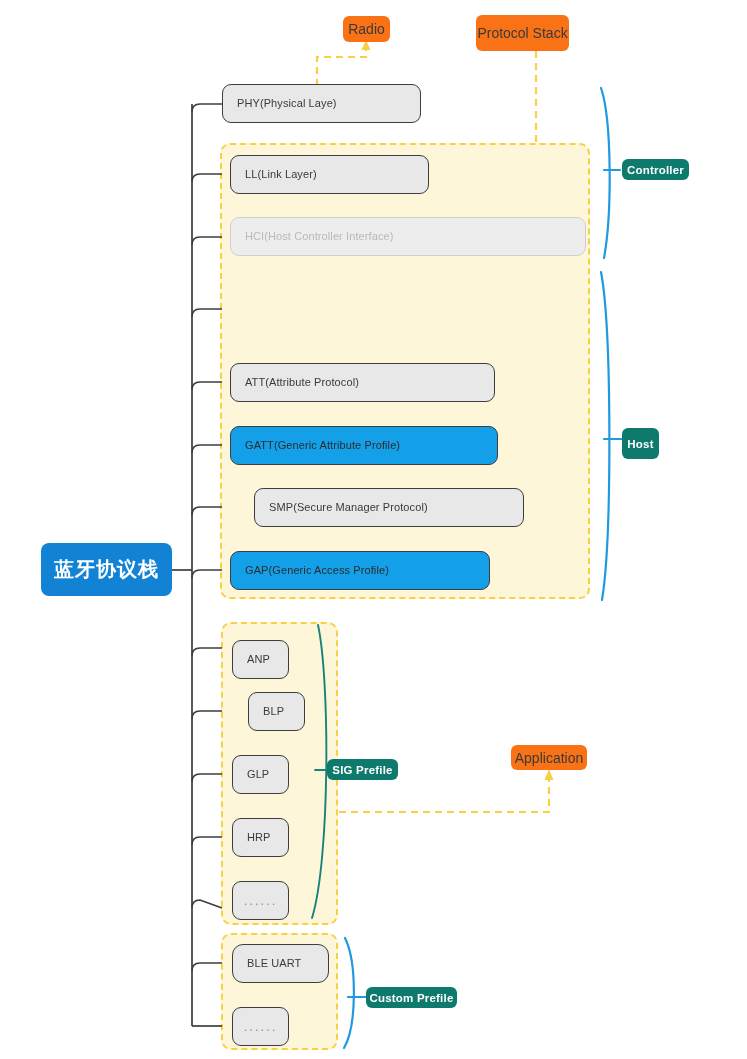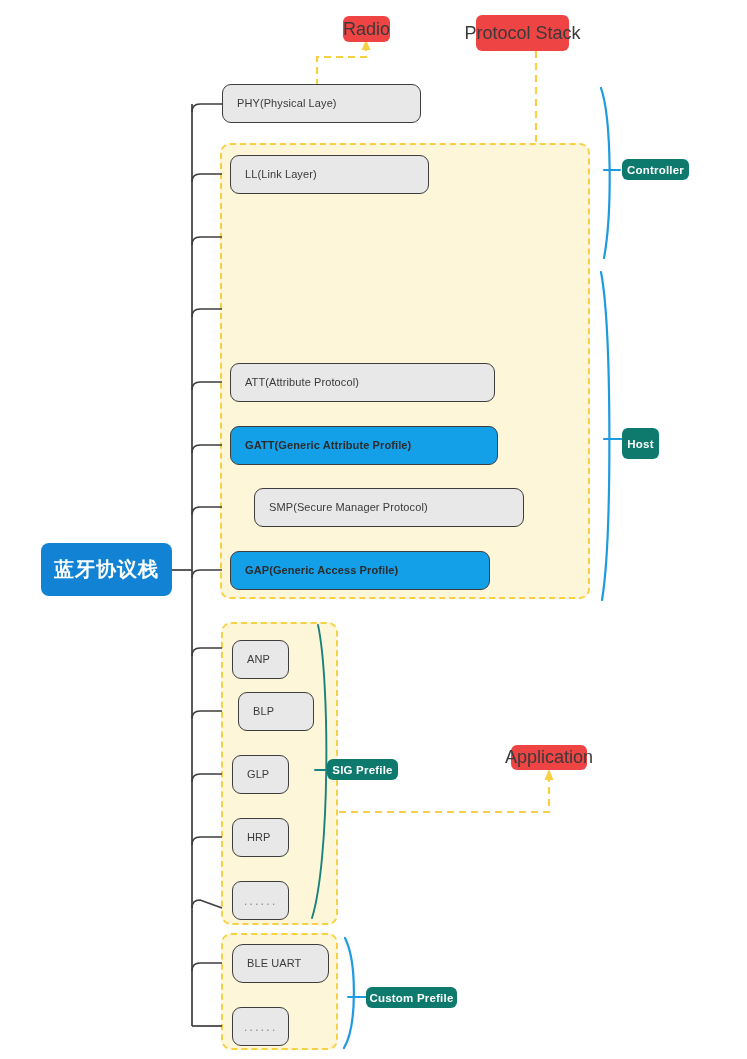--- a/index.html
+++ b/index.html
@@ -49,21 +49,20 @@
   }
   .node.grey {
     background: #e8e8e8;
     border: 1.6px solid #3d3d3d;
     color: #3a3a3a;
   }
   .node.blue {
     background: #14a0e8;
     border: 1.6px solid #3d3d3d;
     color: #2b2b2b;
-    font-weight: bold;
   }
   .node.faded {
     background: #ededed;
     border: 1.6px solid #cfcfcf;
     color: #b9b9b9;
   }
   .node.dots {
     color: #8f8f8f;
     letter-spacing: 2px;
     font-size: 13px;
@@ -84,24 +83,24 @@
     letter-spacing: 1px;
   }
 
   
   .badge-yellow {
     position: absolute;
     box-sizing: border-box;
     display: flex;
     align-items: center;
     justify-content: center;
-    background: #ef4444;
+    background: #f97316;
     color: #3a3a3a;
     border-radius: 6px;
-    font-size: 18px;
+    font-size: 14px;
     padding: 5px 4px;
     white-space: nowrap;
   }
 
   
   .badge-teal {
     position: absolute;
     box-sizing: border-box;
     display: flex;
     align-items: center;
@@ -185,33 +184,34 @@
     </g>
     <polygon points="549,769 544.5,780 553.5,780" fill="#f7d044"></polygon>
   </svg>
 
   <div class="root-node" style="left:41px; top:543px; width:131px; height:53px;">蓝牙协议栈</div>
 
   <div class="node grey" style="left:222px; top:84px; width:199px; height:39px;">PHY(Physical Laye)</div>
 
   <div class="node grey" style="left:230px; top:155px; width:199px; height:39px;">LL(Link Layer)</div>
 
+  <div class="node faded" style="left:230px; top:217px; width:356px; height:39px;">HCI(Host Controller Interface)</div>
 
 
   <div class="node grey" style="left:230px; top:363px; width:265px; height:39px;">ATT(Attribute Protocol)</div>
 
   <div class="node blue" style="left:230px; top:426px; width:268px; height:39px;">GATT(Generic Attribute Profile)</div>
 
   <div class="node grey" style="left:230px; top:488px; width:270px; height:39px;margin-left:24px;">SMP(Secure Manager Protocol)</div>
 
   <div class="node blue" style="left:230px; top:551px; width:260px; height:39px;">GAP(Generic Access Profile)</div>
 
   <div class="node grey" style="left:232px; top:629px; width:57px; height:39px;margin-top:11px;">ANP</div>
 
-  <div class="node grey" style="left:238px; top:692px; width:76px; height:39px;">BLP</div>
+  <div class="node grey" style="left:248px; top:692px; width:57px; height:39px;">BLP</div>
 
   <div class="node grey" style="left:232px; top:755px; width:57px; height:39px;">GLP</div>
 
   <div class="node grey" style="left:232px; top:818px; width:57px; height:39px;">HRP</div>
 
   <div class="node grey dots" style="left:232px; top:881px; width:57px; height:39px; justify-content:center;">......</div>
 
   <div class="node grey" style="left:232px; top:944px; width:97px; height:39px;border-radius:11px;">BLE UART</div>
 
   <div class="node grey dots" style="left:232px; top:1007px; width:57px; height:39px; justify-content:center;">......</div>

